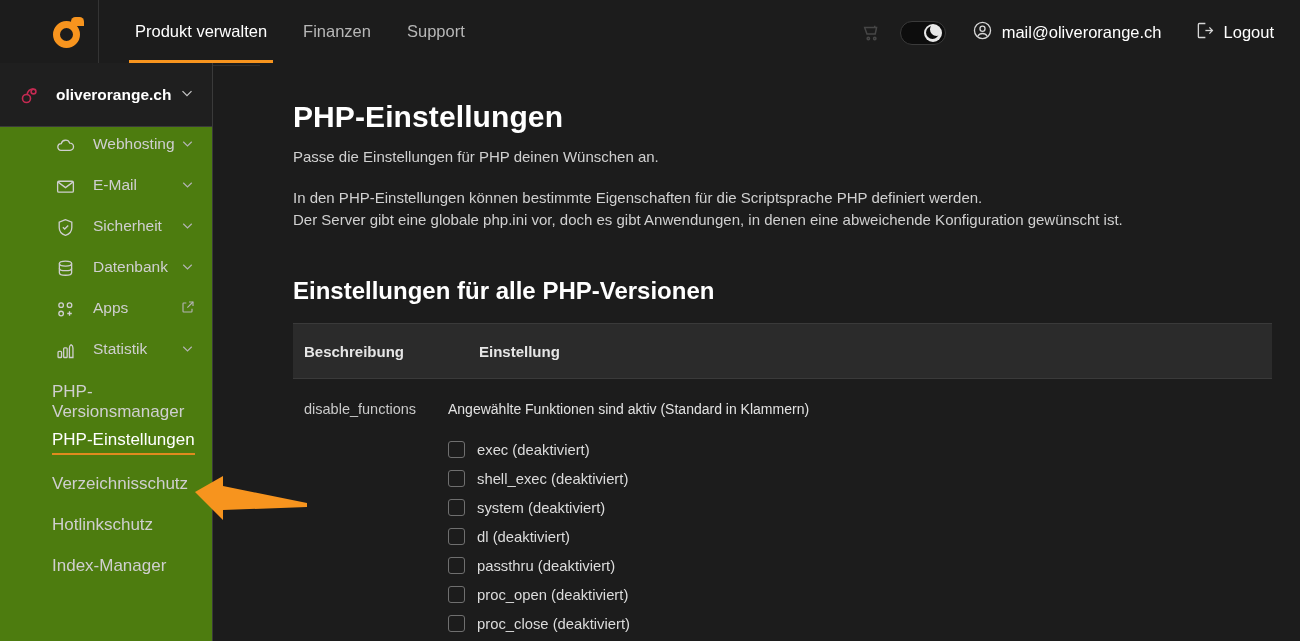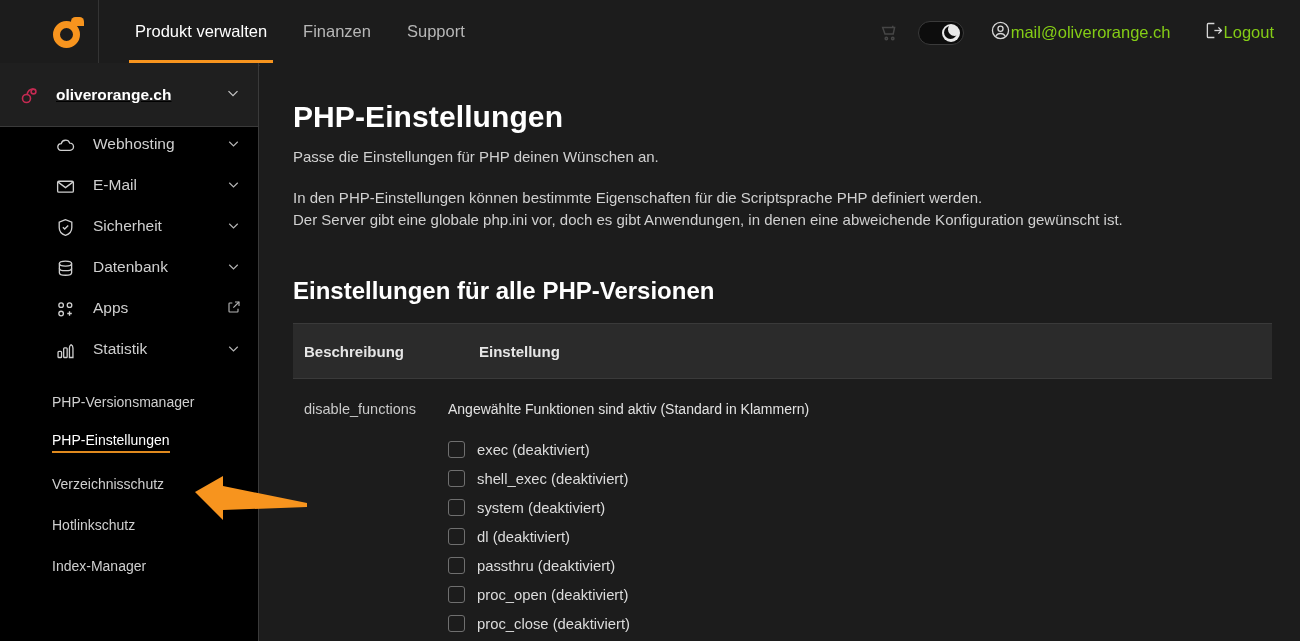--- a/index.html
+++ b/index.html
@@ -54,47 +54,47 @@
   .toggle .knob {
     position: absolute; right: 3px; top: 2px; width: 18px; height: 18px;
     border-radius: 50%; background: #e9e9e9;
     display: flex; align-items: center; justify-content: center;
   }
   .toggle .moon {
     width: 13px; height: 13px; border-radius: 50%; background: #e9e9e9;
     box-shadow: 4px -3px 0 0 #0d0d0d inset;
   }
   .user-chip, .logout-chip {
-    display: flex; align-items: center; color: #84cc16;
+    display: flex; align-items: center; gap: 9px; color: #ffffff;
     font-size: 16.5px; cursor: pointer; padding: 6px 10px;
   }
   .logout-chip { margin-left: 12px; }
 
   
   .sidebar {
-    position: absolute; top: 63px; left: 0; width: 259px; height: 578px;
-    background: #000000; border-right: 1px solid #3a3a3a; overflow: hidden; text-decoration: underline;
+    position: absolute; top: 63px; left: 0; width: 213px; height: 578px;
+    background: #4d7c0f; border-right: 1px solid #3a3a3a; overflow: hidden;
   }
   .domain-row {
     height: 64px; display: flex; align-items: center; padding: 0 16px 0 18px;
     background: #1f1f1f; border-bottom: 1px solid #3a3a3a; cursor: pointer;
   }
   .domain-icon { width: 26px; margin-right: 12px; display:flex; align-items:center; }
   .domain-name { color: #ffffff; font-size: 15.5px; font-weight: bold; }
   .domain-chev { margin-left: auto; }
   .menu { padding-top: 8px; }
   .menu-item {
     height: 41px; display: flex; align-items: flex-start; padding: 0 16px 0 18px;
     color: #cfcfcf; font-size: 15.5px; cursor: pointer; margin-left: 37px;
   }
   .menu-item .mi-icon { width: 26px; display: flex; align-items: center; justify-content: flex-start; margin-right: 12px; }
   .menu-item .mi-right { margin-left: auto; display: flex; align-items: center; }
   .sub-item {
     height: 41px; display: flex; align-items: center; padding: 0 16px 0 52px;
-    color: #cfcfcf; font-size: 14px; cursor: pointer; position: relative; text-align: center;
+    color: #cfcfcf; font-size: 17px; cursor: pointer; position: relative;
   }
   .sub-item.active { color: #ffffff; }
   .sub-item.active .sub-label {
     border-bottom: 2px solid #e08a1e; padding-bottom: 3px;
   }
 
   
   .main {
     position: absolute; top: 63px; left: 260px; width: 1040px; height: 578px;
     background: #1c1c1c; overflow: hidden; padding: 37px 28px 0 33px;

